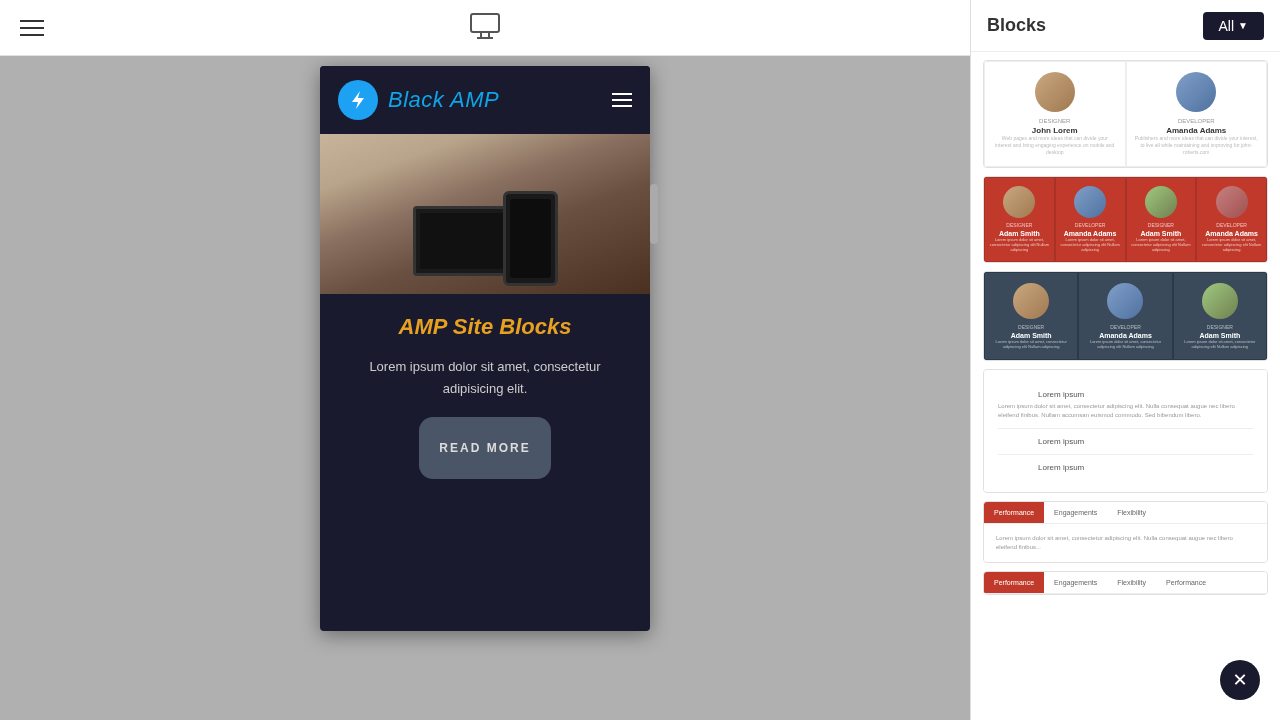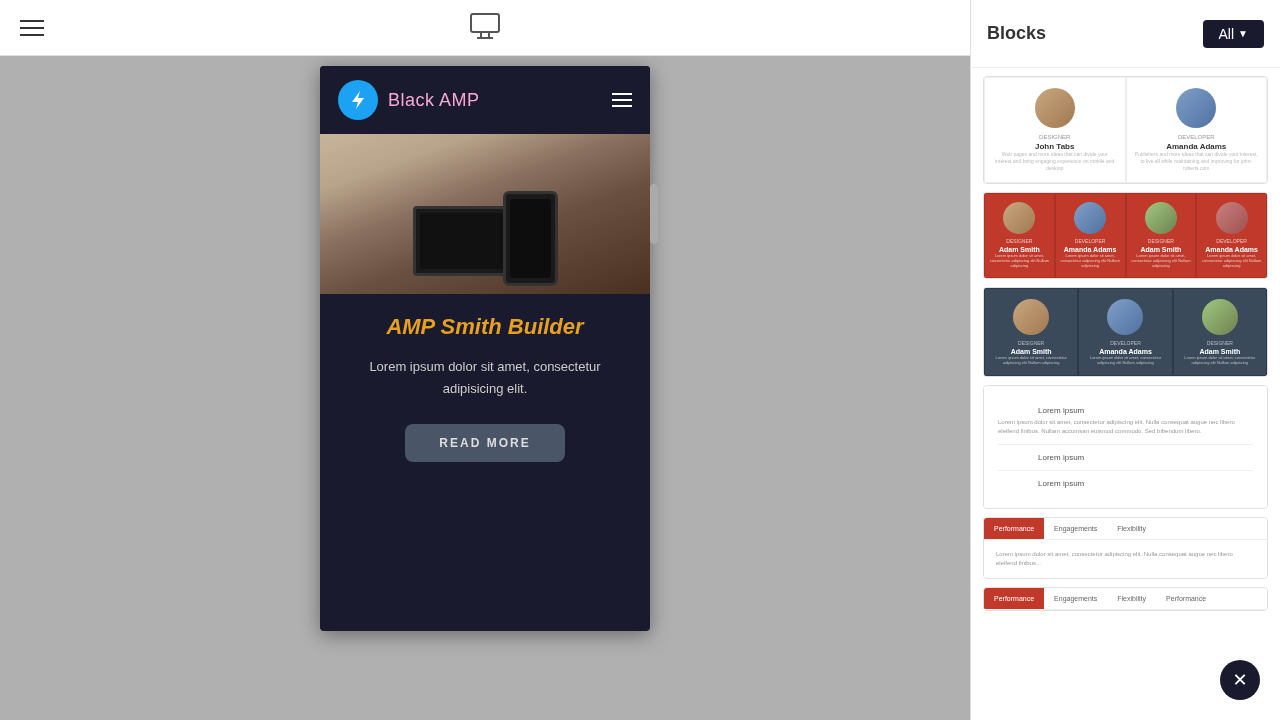--- a/index.html
+++ b/index.html
@@ -62,21 +62,21 @@
       justify-content: space-between;
     }
     .mobile-nav-brand { display: flex; align-items: center; gap: 10px; }
     .brand-icon {
       width: 40px; height: 40px;
       background: #1da1f2;
       border-radius: 50%;
       display: flex; align-items: center; justify-content: center;
     }
     .brand-icon svg { width: 22px; height: 22px; }
-    .brand-name { color: #f9a8d4; font-size: 18px; font-weight: 500; letter-spacing: 0.5px; }
+    .brand-name { color: #0ea5e9; font-size: 22px; font-weight: 500; letter-spacing: 0.5px; font-style: italic; }
     .mobile-menu-icon { display: flex; flex-direction: column; gap: 4px; cursor: pointer; }
     .mobile-menu-icon span { display: block; width: 20px; height: 2px; background: #fff; }
 
     
     .mobile-hero {
       width: 100%;
       height: 160px;
       background: linear-gradient(135deg, #6b4c3b 0%, #8d6e5a 30%, #b89080 50%, #c5a898 70%, #d4b8a8 100%);
       position: relative;
       overflow: hidden;
@@ -133,54 +133,54 @@
       font-weight: 600;
       text-align: center;
       margin-bottom: 16px;
       font-style: italic;
     }
     .mobile-body {
       color: #ccc;
       font-size: 13px;
       line-height: 1.7;
       text-align: center;
-      margin-bottom: 24px;
+      margin-bottom: 17px;
     }
     .mobile-btn {
       display: block;
       margin: 0 auto;
-      width: 160px;
-      padding: 12px 0;
+      width: 132px;
+      padding: 24px 0;
       background: #4a5568;
       color: #ddd;
       font-size: 12px;
       font-weight: 600;
       letter-spacing: 2px;
       text-align: center;
       border: none;
       cursor: pointer;
-      border-radius: 8px;
+      border-radius: 14px;
     }
 
     
     .right-panel {
       width: 310px;
       height: 720px;
       background: #fff;
       border-left: 1px solid #ddd;
       display: flex;
       flex-direction: column;
       overflow: hidden;
     }
     .panel-header {
       display: flex;
       align-items: center;
       justify-content: space-between;
       padding: 0 16px;
-      height: 68px;
+      height: 52px;
       border-bottom: 1px solid #eee;
       flex-shrink: 0;
     }
     .panel-title {
       font-size: 18px;
       font-weight: 600;
       color: #333;
     }
     .all-btn {
       background: #1a1a2e;
@@ -420,21 +420,21 @@
         </div>
 
         <div class="mobile-hero">
           <div class="mobile-hero-devices">
             <div class="device-tablet"></div>
             <div class="device-phone"></div>
           </div>
         </div>
 
         <div class="mobile-content">
-          <div class="mobile-headline">AMP Smith Builder</div>
+          <div class="mobile-headline">AMP Site Blocks</div>
           <div class="mobile-body">Lorem ipsum dolor sit amet, consectetur adipisicing elit.</div>
           <button class="mobile-btn">READ MORE</button>
         </div>
       </div>
 
       <div class="frame-side-scroll"></div>
     </div>
   </div>
 </div>
 
@@ -447,21 +447,21 @@
     </button>
   </div>
 
   <div class="panel-scroll">
 
     <div class="block-card">
       <div class="team-2col">
         <div class="team-card-item">
           <div class="team-avatar avatar-img-1"></div>
           <div class="team-role">DESIGNER</div>
-          <div class="team-name">John Tabs</div>
+          <div class="team-name">John Lorem</div>
           <div class="team-desc">Web pages and more ideas that can divide your interest and bring engaging experience on mobile and desktop</div>
         </div>
         <div class="team-card-item">
           <div class="team-avatar avatar-img-2"></div>
           <div class="team-role">DEVELOPER</div>
           <div class="team-name">Amanda Adams</div>
           <div class="team-desc">Publishers and more ideas that can divide your interest, to live all while maintaining and improving for john-roberts.com</div>
         </div>
       </div>
     </div>

